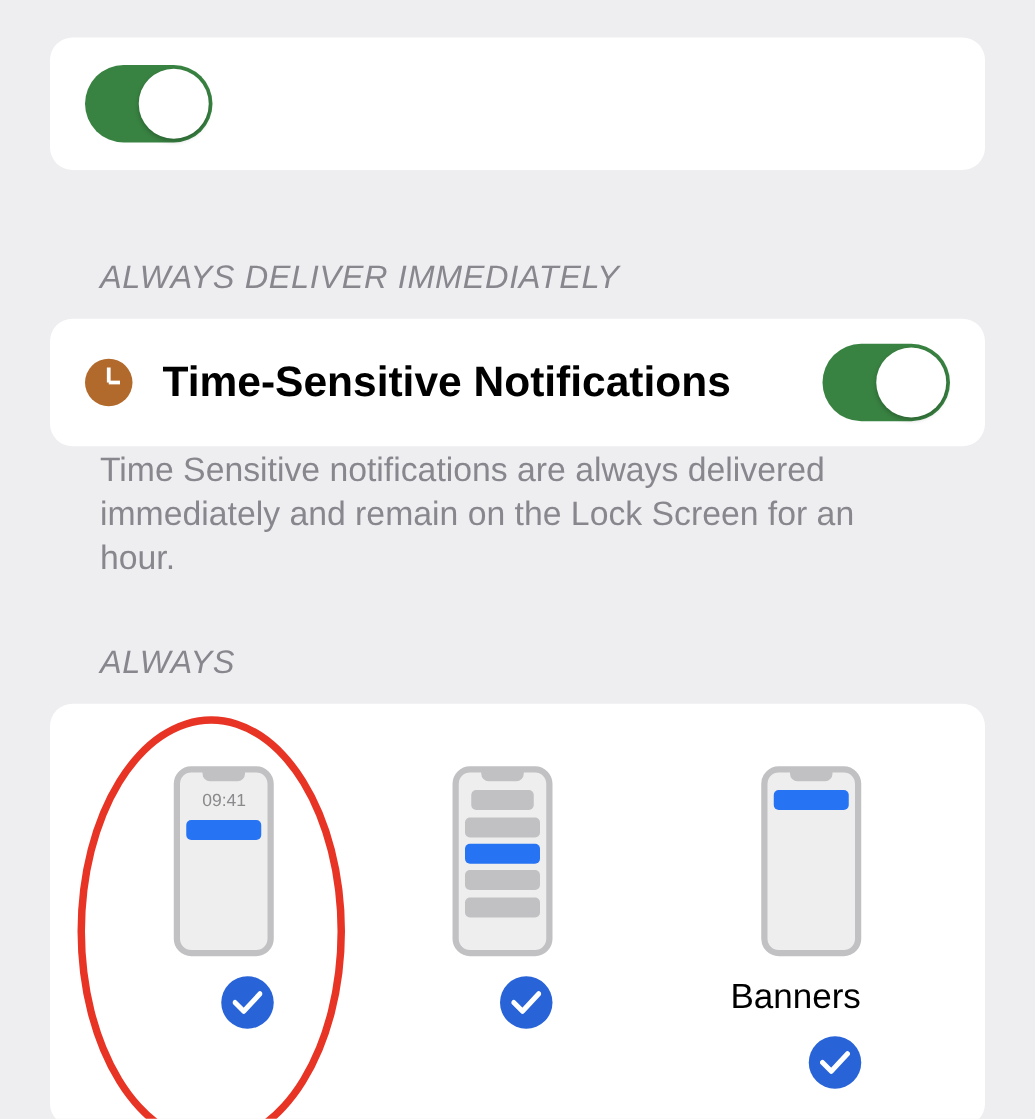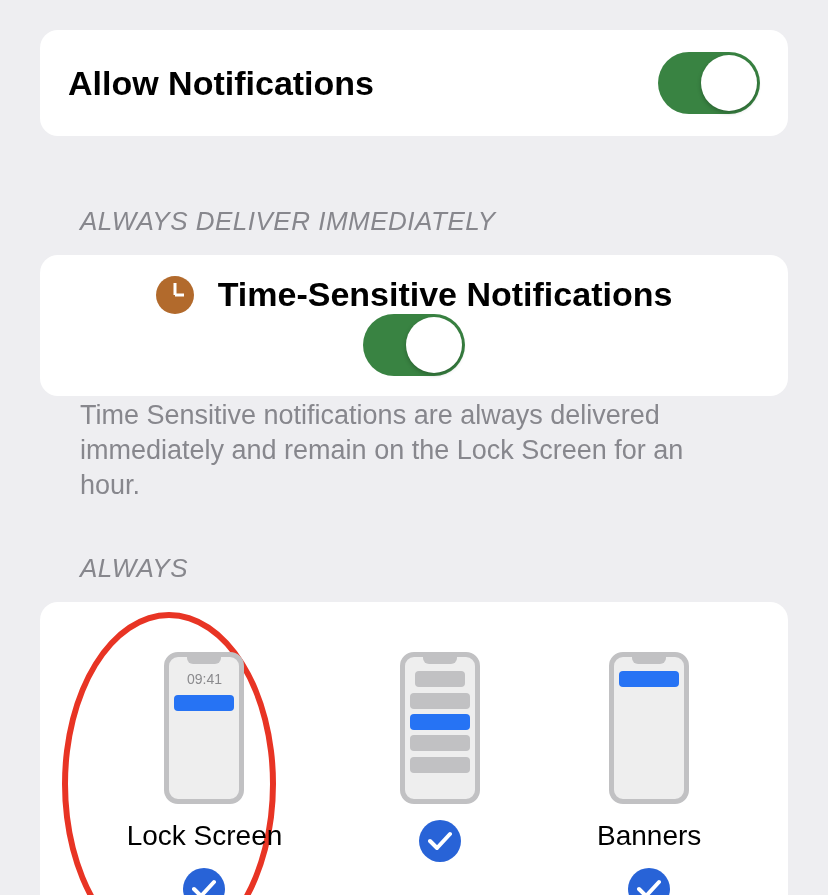--- a/index.html
+++ b/index.html
@@ -59,21 +59,20 @@
     .section-header.alerts {
       margin-top: 50px;
     }
     .card2 {
       background: #ffffff;
       border-radius: 18px;
       padding: 20px 28px;
       display: flex;
       align-items: center;
       justify-content: space-between;
-      flex-direction: column;
     }
     .card2-left {
       display: flex;
       align-items: center;
       gap: 24px;
     }
     .clock-icon {
       width: 38px;
       height: 38px;
       background: #b26a2c;
@@ -118,21 +117,21 @@
       background: #ffffff;
       border-radius: 18px;
       padding: 50px 28px 30px 28px;
       display: flex;
       justify-content: space-around;
       position: relative;
     }
     .alert-option {
       display: flex;
       flex-direction: column;
-      align-items: center;
+      align-items: flex-end;
       gap: 16px;
       cursor: pointer;
       position: relative;
     }
     .phone {
       width: 80px;
       height: 152px;
       border: 5px solid #c1c1c3;
       border-radius: 14px;
       background: #eeeeee;
@@ -206,21 +205,20 @@
       left: 22px;
       pointer-events: none;
     }
   </style>
 </head>
 <body>
 
 <div class="container">
 
   <div class="card">
-    <div class="card-title">Allow Notifications</div>
     <div class="toggle">
       <div class="toggle-knob"></div>
     </div>
   </div>
 
   <div class="section-header">ALWAYS DELIVER IMMEDIATELY</div>
   <div class="card2">
     <div class="card2-left">
       <div class="clock-icon"></div>
       <div class="card2-title">Time-Sensitive Notifications</div>
@@ -234,21 +232,20 @@
   <div class="section-header alerts">ALWAYS</div>
   <div class="alerts-card">
     <div class="highlight-ellipse"></div>
 
     <div class="alert-option">
       <div class="phone">
         <div class="notch"></div>
         <div class="phone-time">09:41</div>
         <div class="phone-bar-blue"></div>
       </div>
-      <div class="alert-label">Lock Screen</div>
       <div class="check-circle">
         <svg viewBox="0 0 24 20" fill="none">
             <path d="M2 10 L9 17 L22 3" stroke="#fff" stroke-width="4" stroke-linecap="round" stroke-linejoin="round"></path>
           </svg>
       </div>
     </div>
 
     <div class="alert-option">
       <div class="phone phone-nc">
         <div class="notch"></div>

